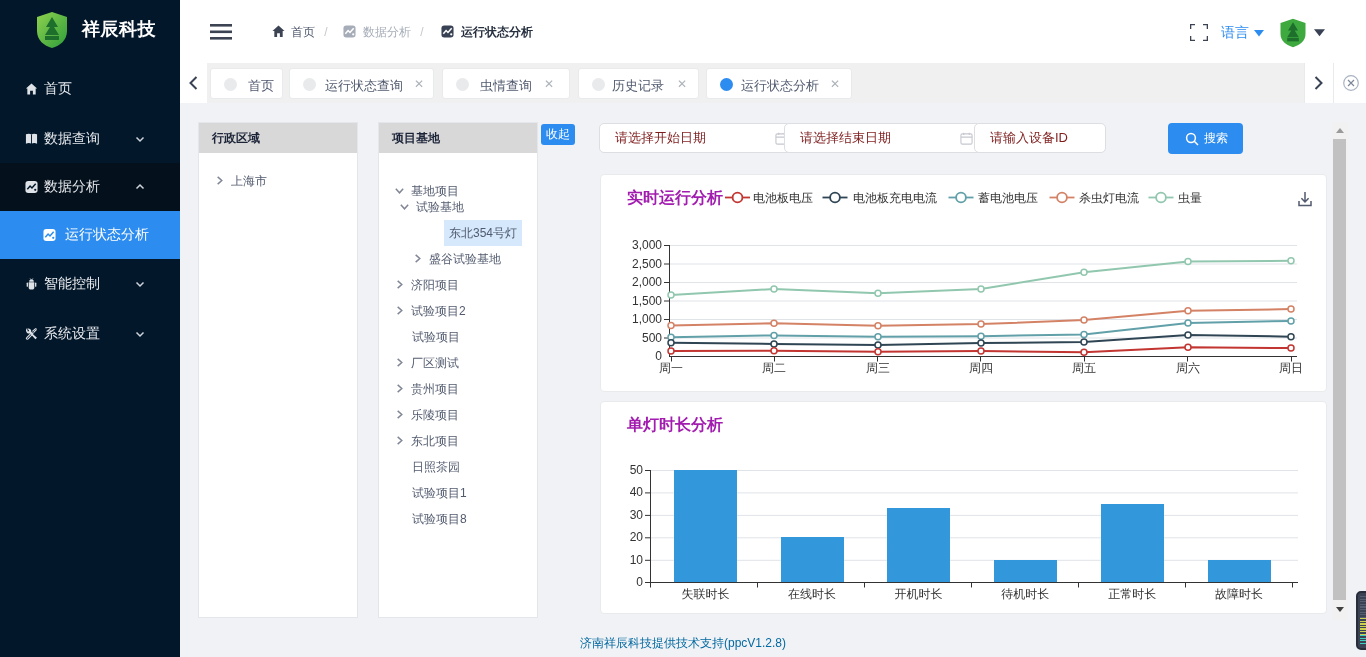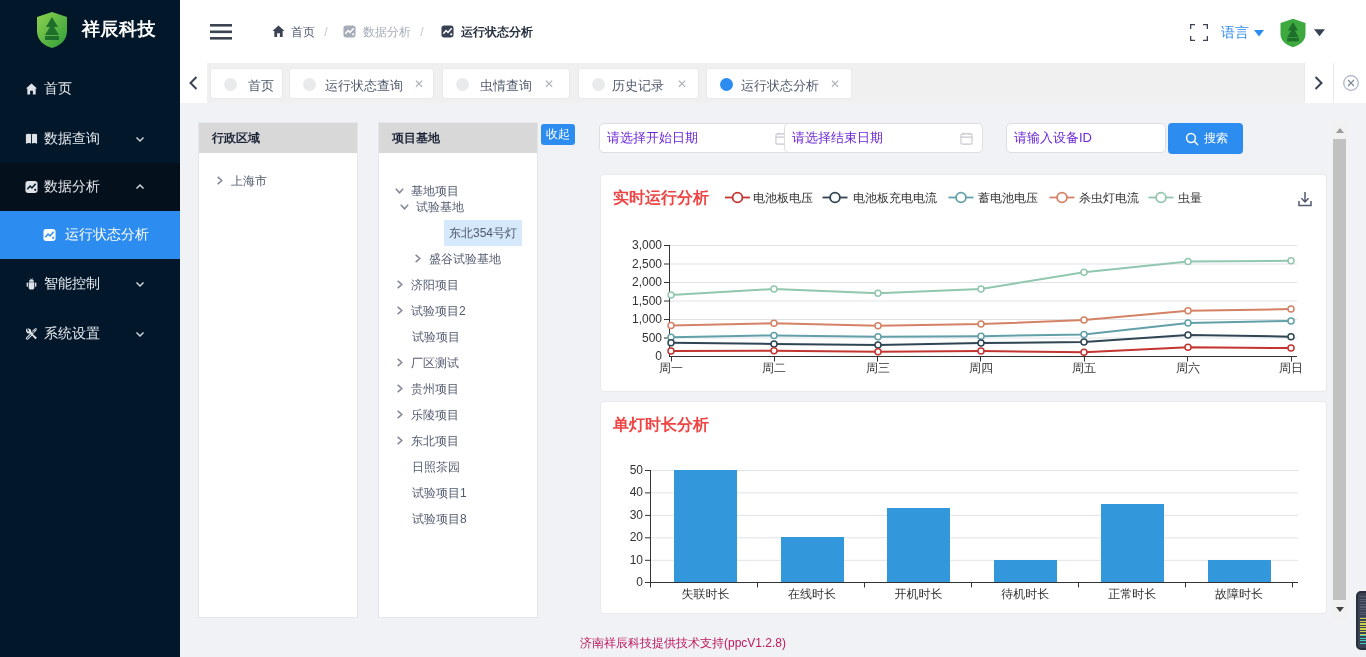--- a/index.html
+++ b/index.html
@@ -29,28 +29,28 @@
 .tag .cls { position:absolute; top:8px; color:#adb3ba; font-size:12px; }
 
 
 .panel { position:absolute; top:122px; height:496px; background:#fff; border:1px solid #e3e6ea; }
 .panel-h { height:30px; background:#d8d8d8; line-height:30px; padding-left:13px; font-size:12px; font-weight:bold; color:#1c2438; }
 .tree { font-size:12px; color:#515a6e; }
 .trow { position:absolute; height:26px; line-height:26px; white-space:nowrap; }
 .tar { display:inline-block; width:11px; height:11px; margin-right:6px; vertical-align:-1px; }
 
 
-.inp { position:absolute; top:123px; height:30px; background:#fff; border:1px solid #dcdee2; border-radius:5px; font-size:13px; color:#6d28d9; line-height:28px; padding-left:7px; }
+.inp { position:absolute; top:123px; height:30px; background:#fff; border:1px solid #dcdee2; border-radius:5px; font-size:13px; color:#7f1d1d; line-height:28px; padding-left:15px; }
 .btn { background:#2d8cf0; color:#fff; border-radius:4px; }
 
 
 .card { position:absolute; left:600px; width:727px; background:#fff; border:1px solid #e8eaec; border-radius:4px; }
-.card-title { position:absolute; left:12px; font-size:16px; font-weight:bold; color:#ef4444;text-align:right; }
-
-#footer { position:absolute; left:0; top:635px; width:1366px; text-align:center; font-size:12px; color:#be185d; }
+.card-title { position:absolute; left:26px; font-size:16px; font-weight:bold; color:#a21caf;text-align:right; }
+
+#footer { position:absolute; left:0; top:635px; width:1366px; text-align:center; font-size:12px; color:#0369a1; }
 
 
 #sb-track { position:absolute; left:1332px; top:122px; width:16px; height:498px; background:#f1f1f1; }
 #sb-thumb { position:absolute; left:1px; top:17px; width:13px; height:461px; background:#c1c1c1; }
 </style>
 </head>
 <body>
 
 <div id="sidebar">
   <svg id="logo" class="abs" style="left:36px;top:11px" width="32" height="38" viewBox="0 0 32 38">
@@ -261,21 +261,21 @@
       <rect x="1" y="2" width="12" height="11" rx="1.5" stroke="#c5c8ce" fill="none" stroke-width="1.2"></rect>
       <path d="M1 5.5 H13 M4 0.8 V3.2 M10 0.8 V3.2" stroke="#c5c8ce" stroke-width="1.2"></path>
     </svg>
 </div>
 <div class="inp" style="left:784px;width:199px;">请选择结束日期
   <svg class="abs" style="right:9px;top:8px" width="13" height="13" viewBox="0 0 14 14">
       <rect x="1" y="2" width="12" height="11" rx="1.5" stroke="#c5c8ce" fill="none" stroke-width="1.2"></rect>
       <path d="M1 5.5 H13 M4 0.8 V3.2 M10 0.8 V3.2" stroke="#c5c8ce" stroke-width="1.2"></path>
     </svg>
 </div>
-<div class="inp" style="left:974px;width:160px;margin-left:32px;">请输入设备ID</div>
+<div class="inp" style="left:974px;width:132px;">请输入设备ID</div>
 <div class="abs btn" style="left:1168px;top:122.5px;width:75px;height:31.5px;font-size:12px;">
   <svg class="abs" style="left:17px;top:9px" width="14" height="14" viewBox="0 0 14 14">
       <circle cx="6" cy="6" r="4.4" stroke="#fff" fill="none" stroke-width="1.5"></circle>
       <path d="M9.3 9.3 L13 13" stroke="#fff" stroke-width="1.5"></path>
     </svg>
   <span class="abs" style="left:36px;top:7px;">搜索</span>
 </div>
 
 <div class="card" style="top:174px;height:218px;">
   <div class="card-title" style="top:13px;">实时运行分析</div>

